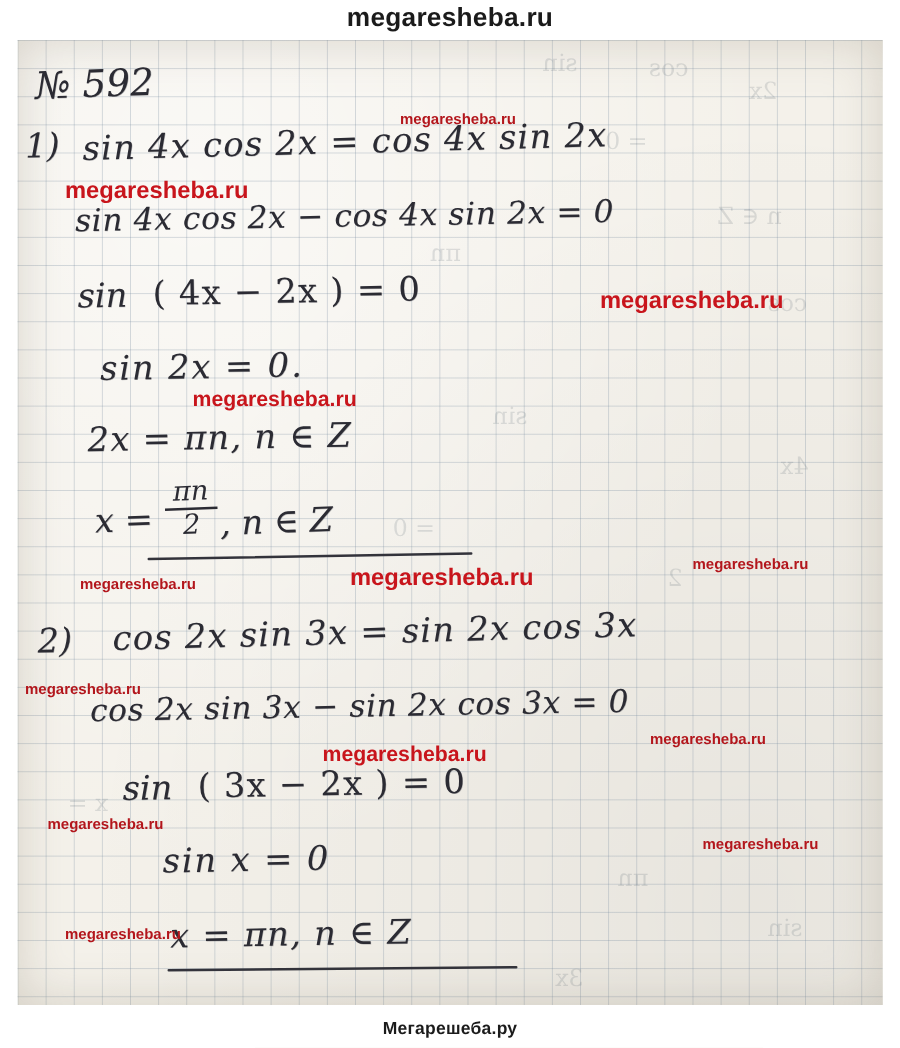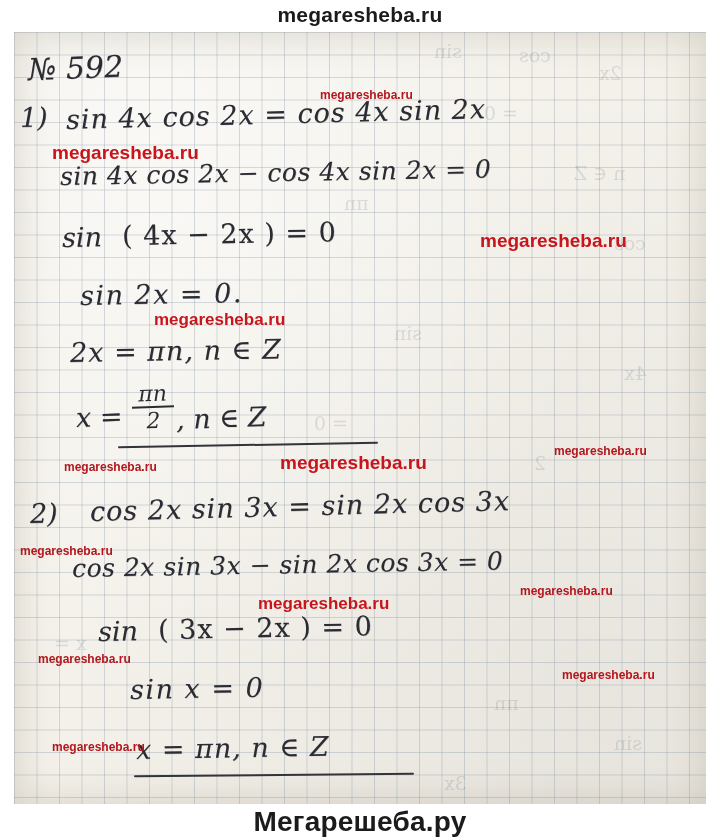--- a/index.html
+++ b/index.html
@@ -28,21 +28,21 @@
   #wm-top {
     top: 0;
     height: 30px;
     line-height: 30px;
     font-size: 21px;
   }
   #wm-bottom {
     top: 806px;
     height: 32px;
     line-height: 32px;
-    font-size: 28px;
+    font-size: 14px;
   }
 
   
   #page {
     position: absolute;
     left: 14px;
     top: 32px;
     width: 692px;
     height: 772px;
     background: #f4f1ea;

